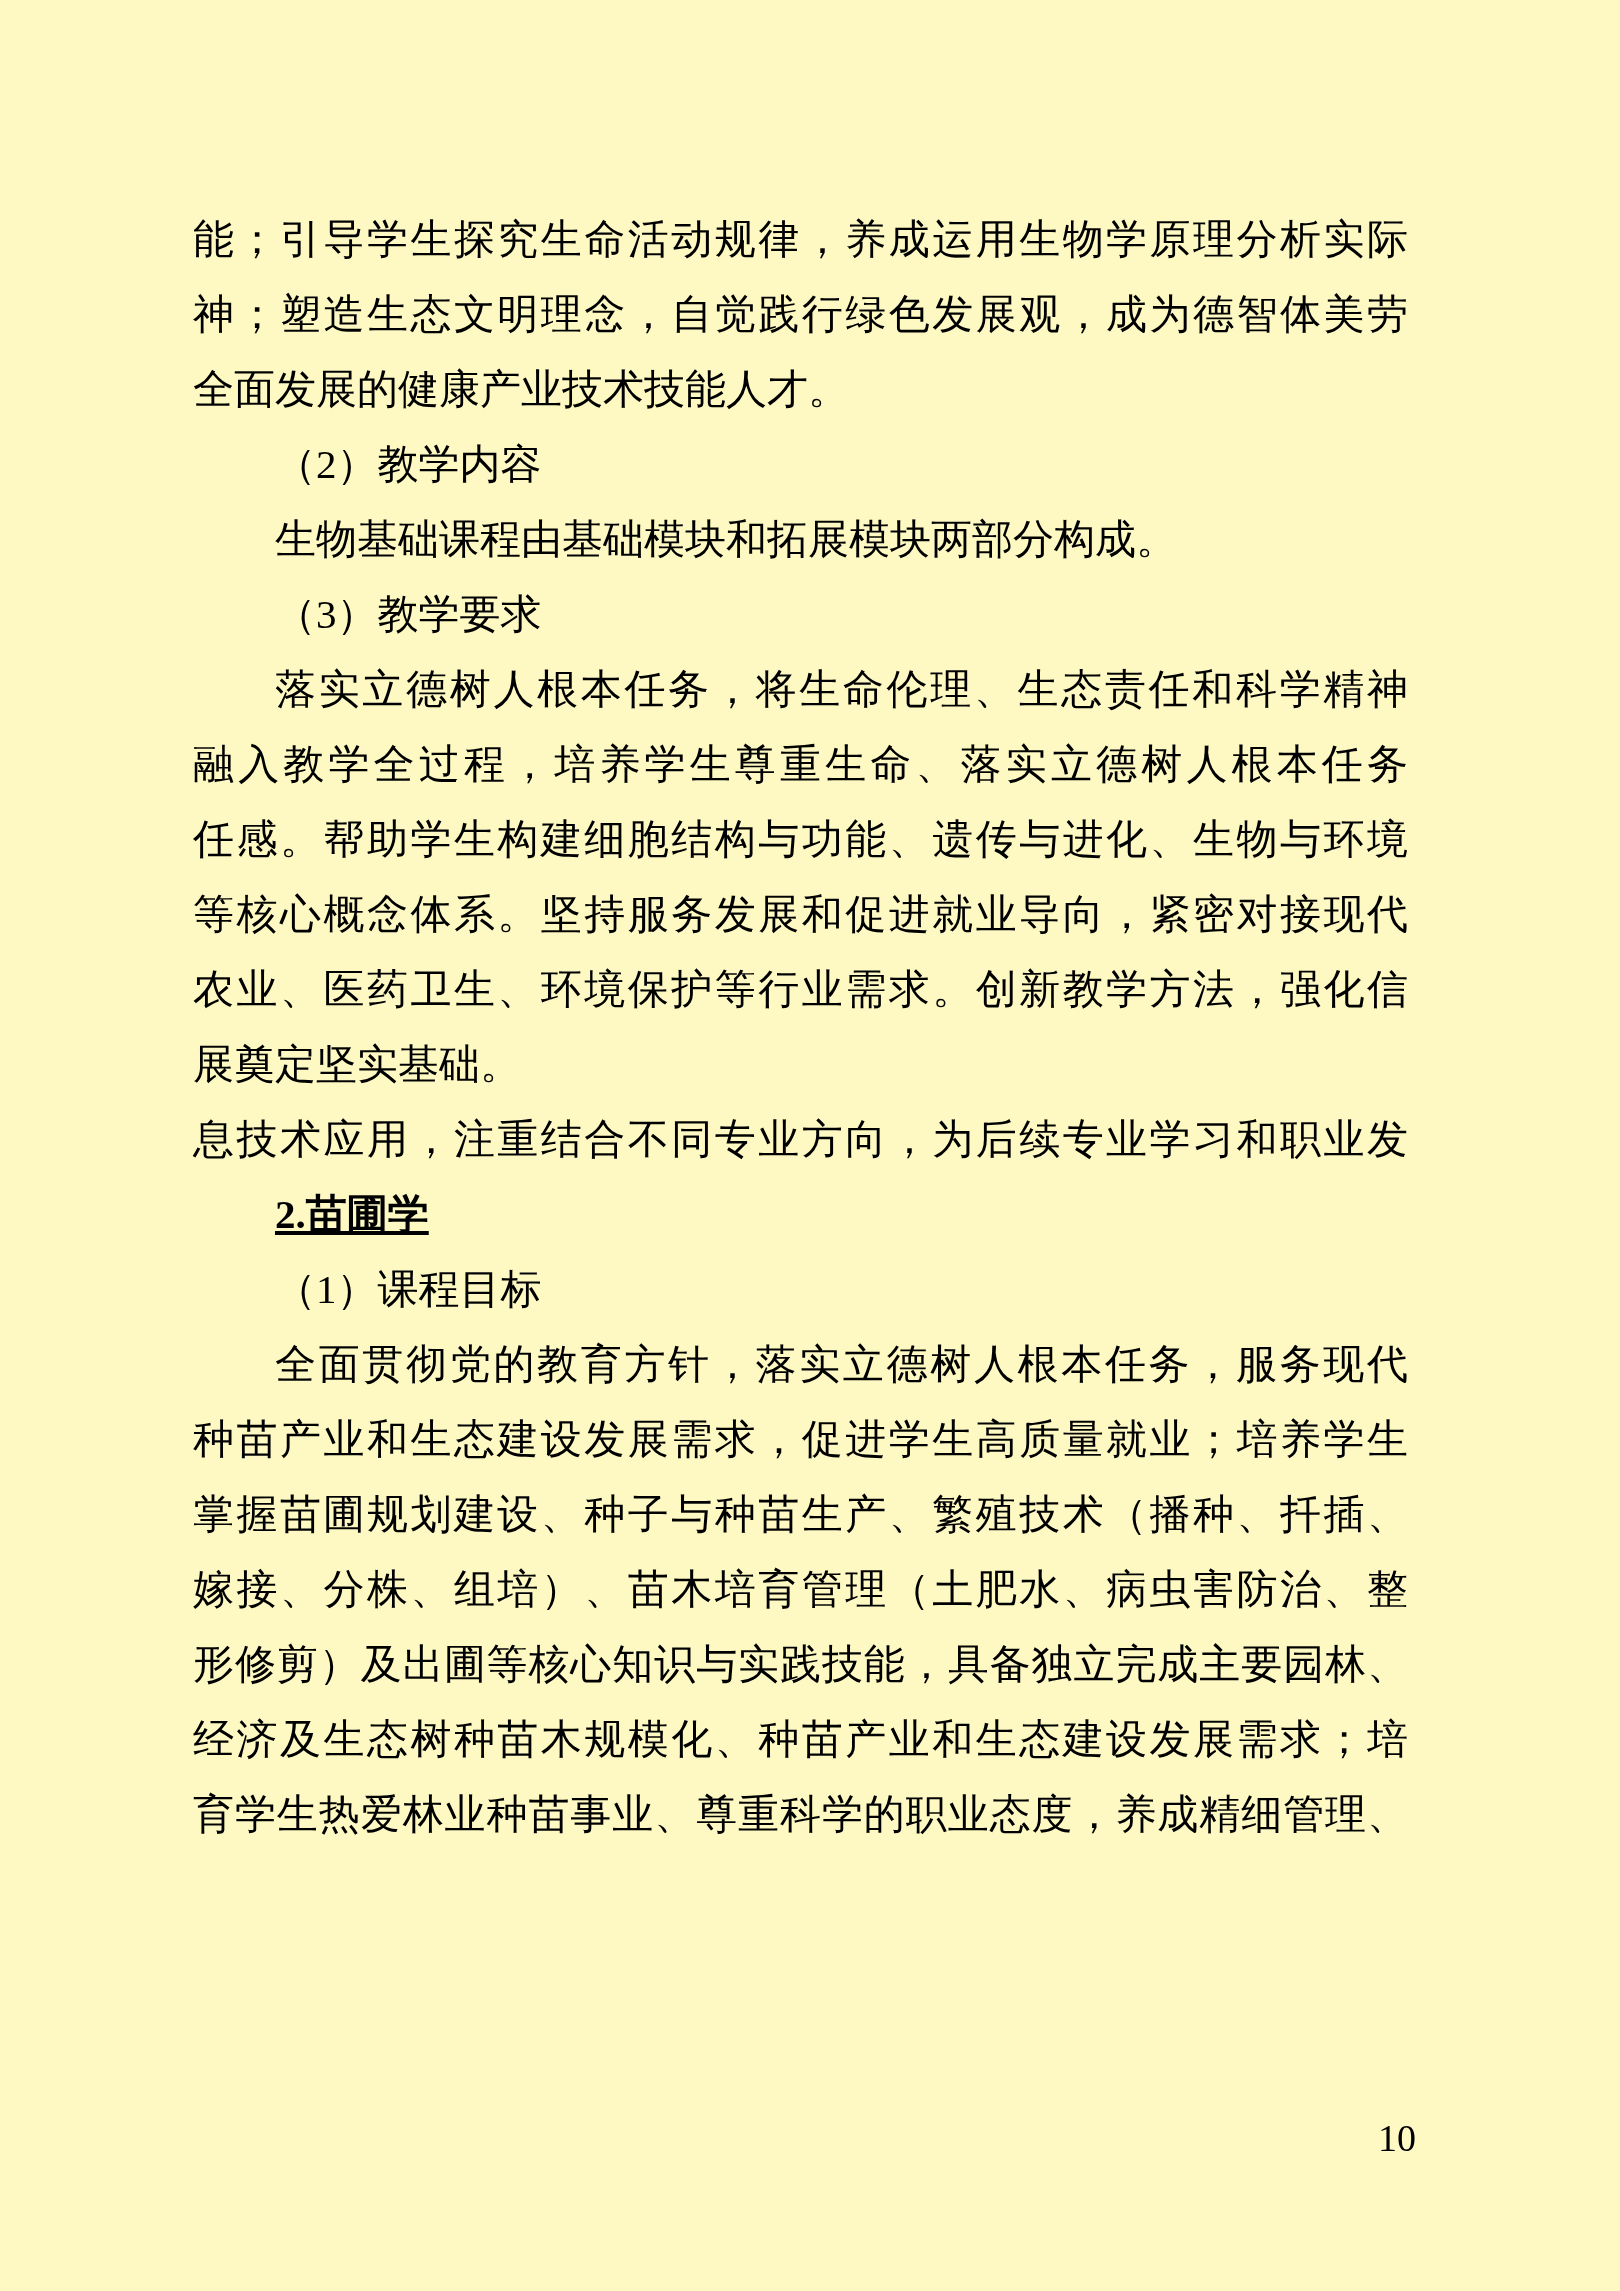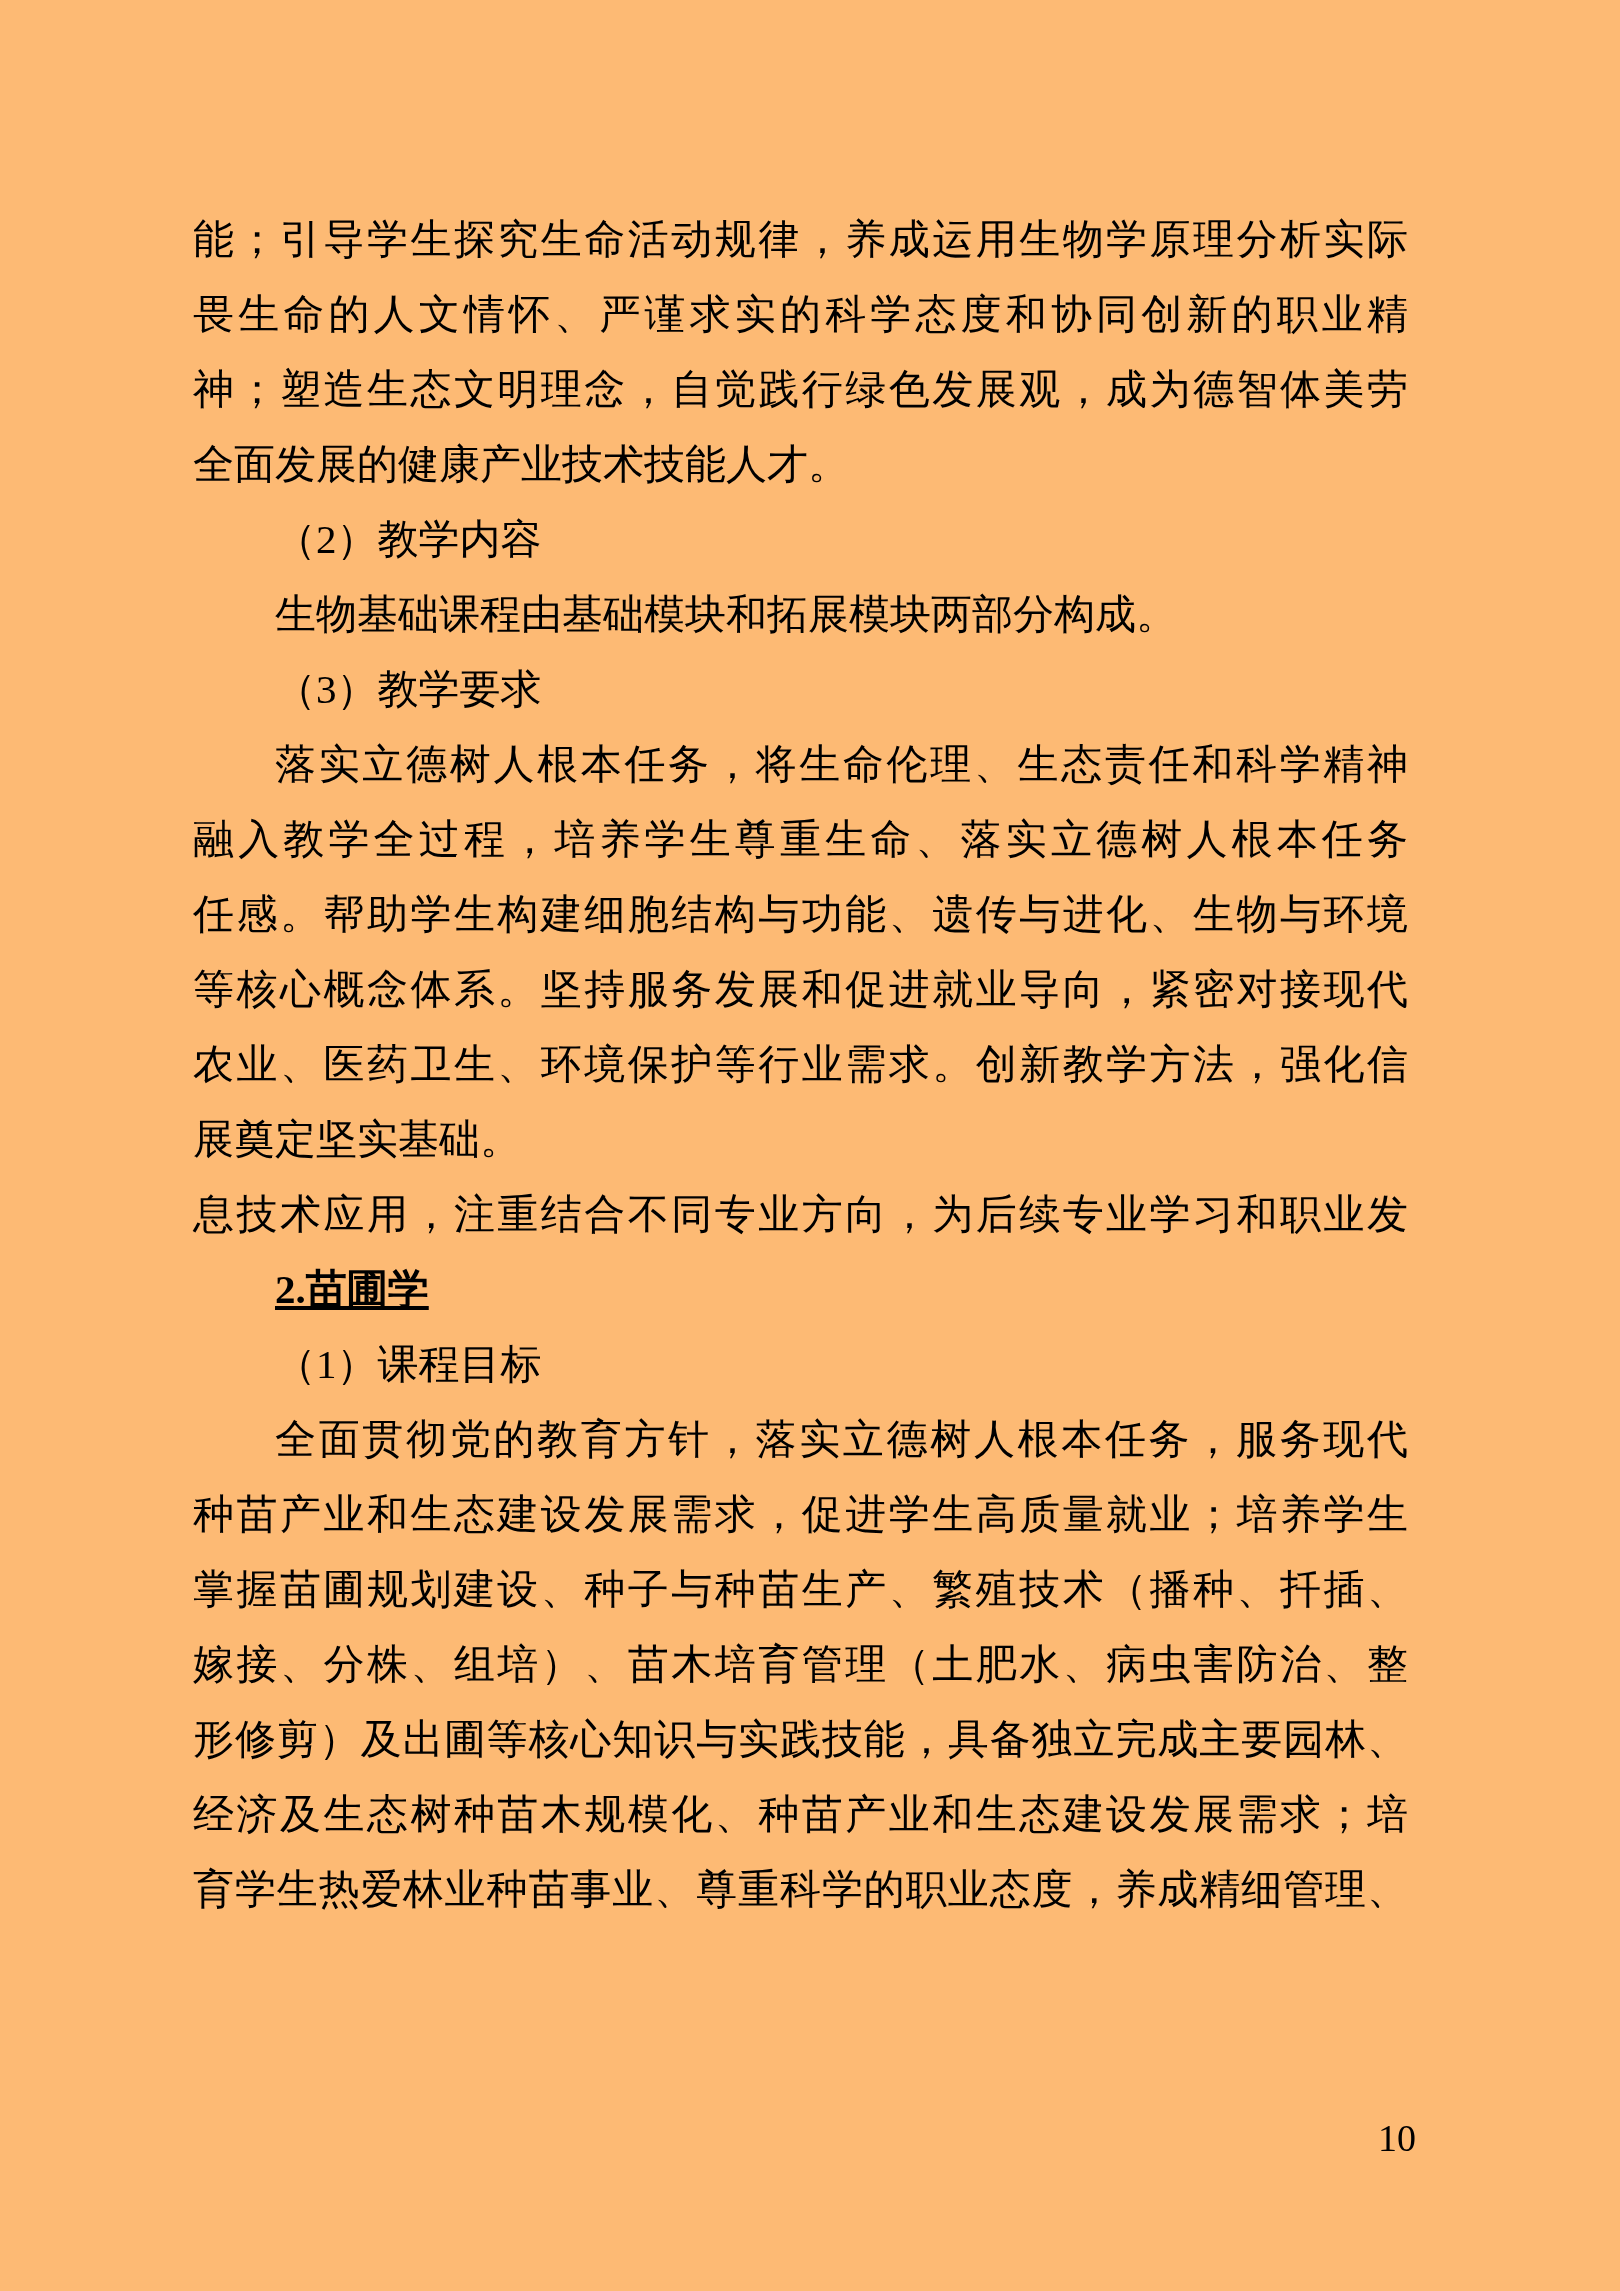--- a/index.html
+++ b/index.html
@@ -4,21 +4,21 @@
 <style>
   html, body {
     margin: 0;
     padding: 0;
     background: #ffffff;
   }
   .page {
     position: relative;
     width: 1620px;
     height: 2292px;
-    background: #fdba74;
+    background: #fef9c3;
     overflow: hidden;
     font-family: "Liberation Serif", "DejaVu Serif", serif;
     color: #000000;
   }
   .content {
     position: absolute;
     left: 193px;
     top: 202px;
     width: 1215px;
     font-size: 41px;
@@ -47,21 +47,20 @@
     line-height: 35px;
     color: #000000;
   }
 </style>
 </head>
 <body>
 
 <div class="page">
   <div class="content">
     <div class="line just">能；引导学生探究生命活动规律，养成运用生物学原理分析实际</div>
-    <div class="line just">畏生命的人文情怀、严谨求实的科学态度和协同创新的职业精</div>
     <div class="line just">神；塑造生态文明理念，自觉践行绿色发展观，成为德智体美劳</div>
     <div class="line">全面发展的健康产业技术技能人才。</div>
     <div class="line ind">（2）教学内容</div>
     <div class="line ind">生物基础课程由基础模块和拓展模块两部分构成。</div>
     <div class="line ind">（3）教学要求</div>
     <div class="line ind just">落实立德树人根本任务，将生命伦理、生态责任和科学精神</div>
     <div class="line just">融入教学全过程，培养学生尊重生命、落实立德树人根本任务</div>
     <div class="line just">任感。帮助学生构建细胞结构与功能、遗传与进化、生物与环境</div>
     <div class="line just">等核心概念体系。坚持服务发展和促进就业导向，紧密对接现代</div>
     <div class="line just">农业、医药卫生、环境保护等行业需求。创新教学方法，强化信</div>

